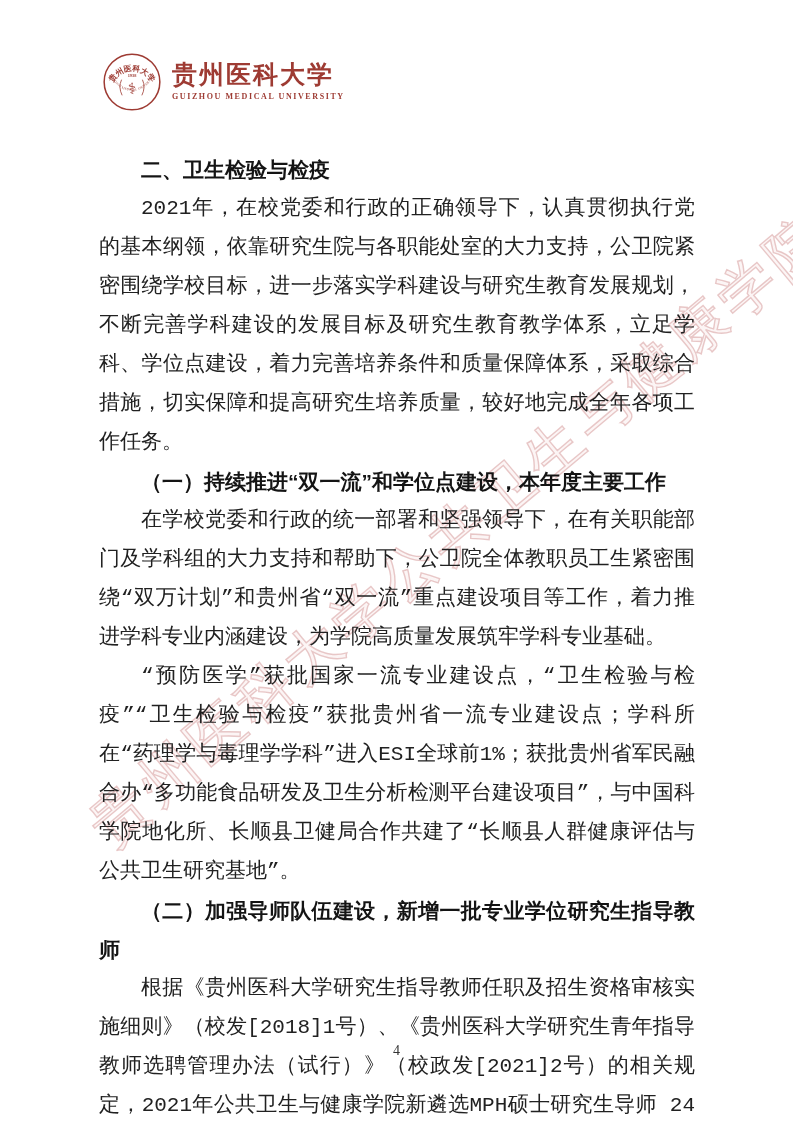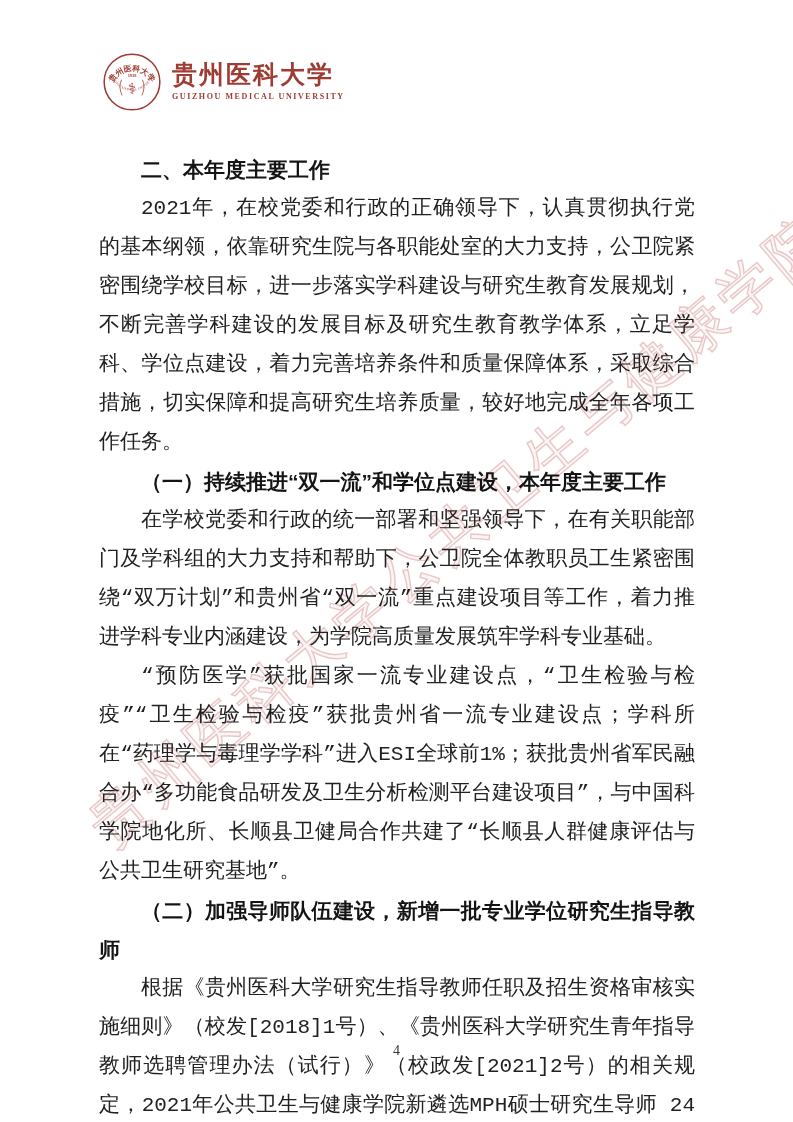--- a/index.html
+++ b/index.html
@@ -117,21 +117,21 @@
     <path d="M33 73 Q26 59 32 46" fill="none" stroke="currentColor" stroke-width="1.4"></path>
     <path d="M67 73 Q74 59 68 46" fill="none" stroke="currentColor" stroke-width="1.4"></path>
   </svg>
   <div class="logo-text">
     <div class="logo-cn">贵州医科大学</div>
     <div class="logo-en">GUIZHOU MEDICAL UNIVERSITY</div>
   </div>
 </div>
 
 <div class="content">
-  <p class="block heading">二、本年度主要工作</p>
+  <p class="block heading">二、卫生检验与检疫</p>
   <p class="block paragraph">2021年，在校党委和行政的正确领导下，认真贯彻执行党的基本纲领，依靠研究生院与各职能处室的大力支持，公卫院紧密围绕学校目标，进一步落实学科建设与研究生教育发展规划，不断完善学科建设的发展目标及研究生教育教学体系，立足学科、学位点建设，着力完善培养条件和质量保障体系，采取综合措施，切实保障和提高研究生培养质量，较好地完成全年各项工作任务。</p>
   <p class="block heading">（一）持续推进“双一流”和学位点建设，本年度主要工作</p>
   <p class="block paragraph">在学校党委和行政的统一部署和坚强领导下，在有关职能部门及学科组的大力支持和帮助下，公卫院全体教职员工生紧密围绕“双万计划”和贵州省“双一流”重点建设项目等工作，着力推进学科专业内涵建设，为学院高质量发展筑牢学科专业基础。</p>
   <p class="block paragraph">“预防医学”获批国家一流专业建设点，“卫生检验与检疫”“卫生检验与检疫”获批贵州省一流专业建设点；学科所在“药理学与毒理学学科”进入ESI全球前1%；获批贵州省军民融合办“多功能食品研发及卫生分析检测平台建设项目”，与中国科学院地化所、长顺县卫健局合作共建了“长顺县人群健康评估与公共卫生研究基地”。</p>
   <p class="block heading">（二）加强导师队伍建设，新增一批专业学位研究生指导教师</p>
   <p class="block paragraph">根据《贵州医科大学研究生指导教师任职及招生资格审核实施细则》（校发[2018]1号）、《贵州医科大学研究生青年指导教师选聘管理办法（试行）》（校政发[2021]2号）的相关规定，2021年公共卫生与健康学院新遴选MPH硕士研究生导师 24人，校内导师1人，校外导师23人，其中产业导师3人。</p>
 
 </div>
 
 <div class="page-number">4</div>

